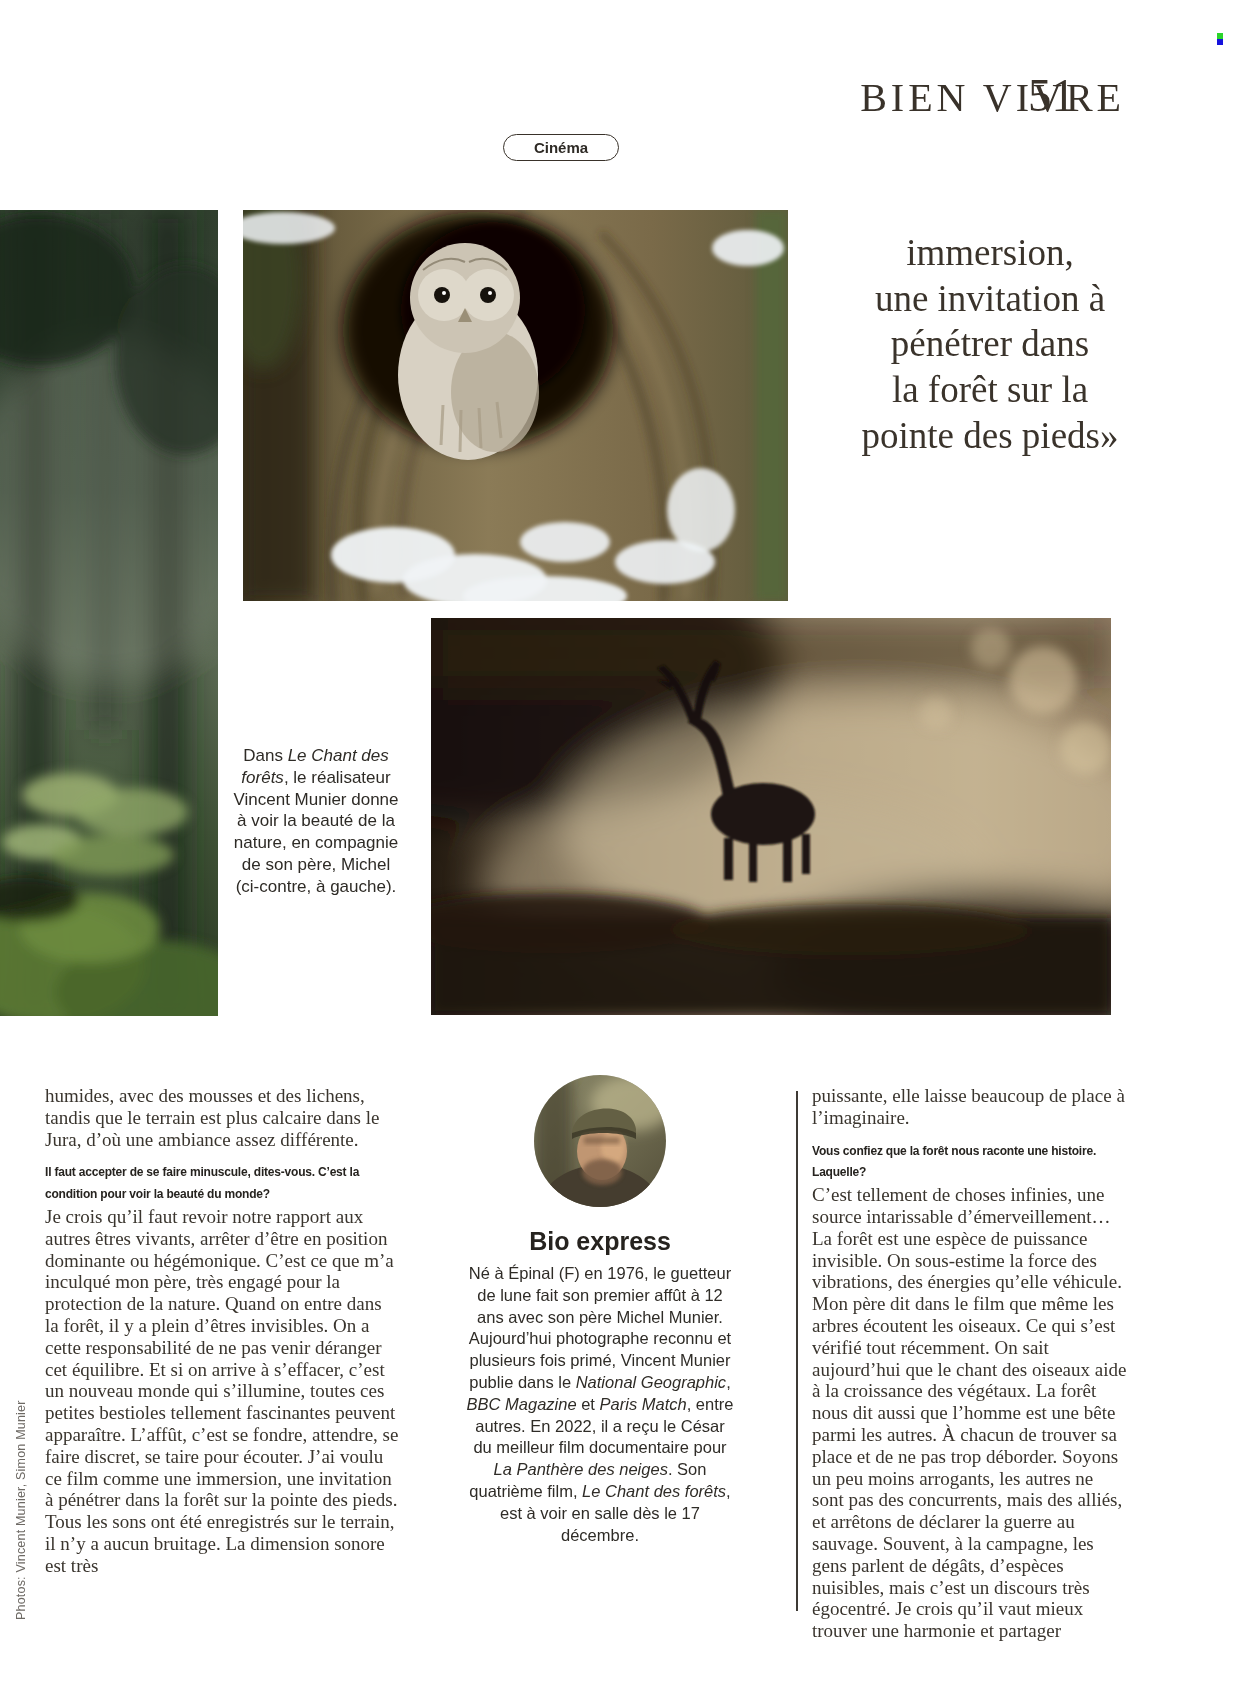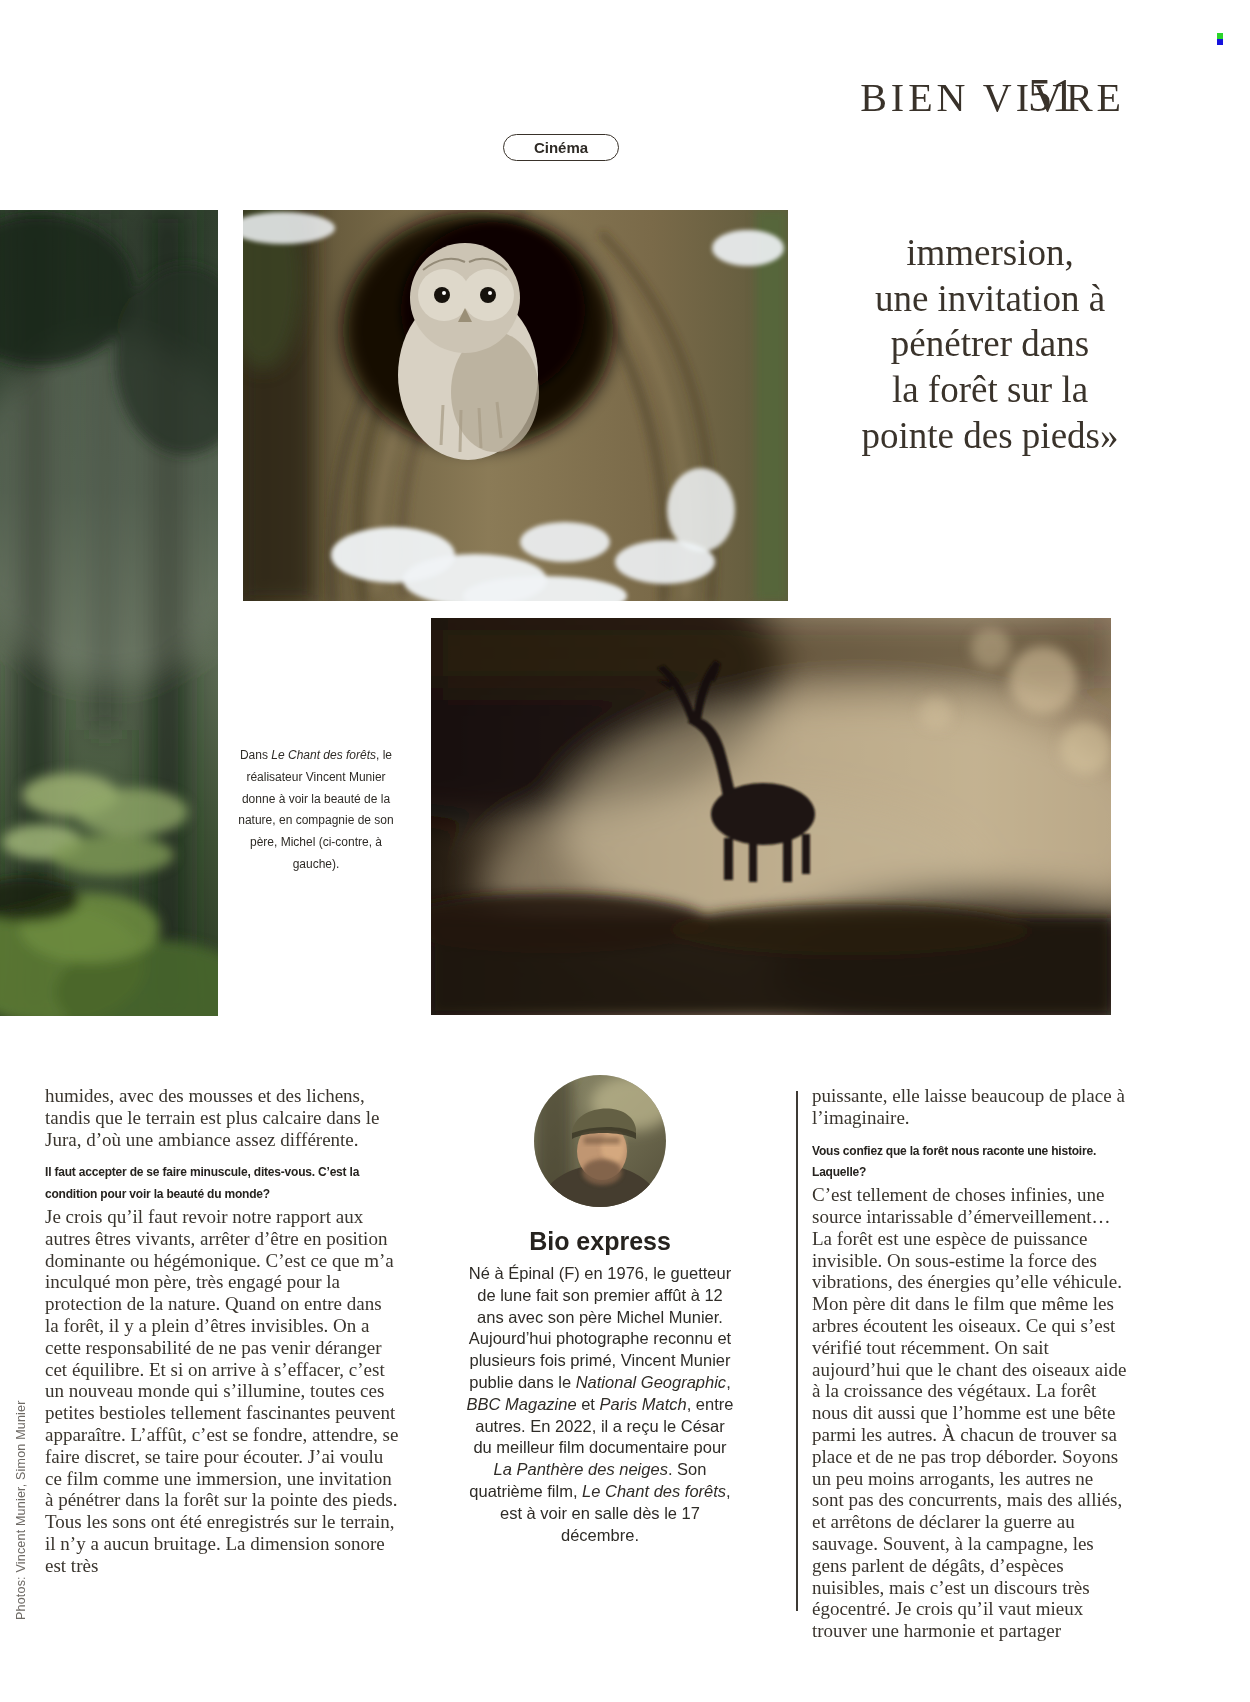--- a/index.html
+++ b/index.html
@@ -26,21 +26,21 @@
   .photo-owl{left:243px;top:210px;width:545px;height:391px;}
   .photo-deer{left:431px;top:618px;width:680px;height:397px;}
 
   
   .quote{position:absolute;left:790px;top:230px;width:400px;text-align:center;
          font-family:"Liberation Serif",serif;font-size:37px;line-height:45.7px;
          color:#3a332b;}
 
   
   .caption{position:absolute;left:231px;top:745px;width:170px;text-align:center;
-           font-size:12px;line-height:21.8px;color:#2e2b26;}
+           font-size:17px;line-height:21.8px;color:#2e2b26;}
   .it{font-style:italic;}
 
   
   .col{position:absolute;top:1085px;font-family:"Liberation Serif",serif;
        font-size:19px;line-height:21.8px;color:#3a352e;}
   .col p{margin:0;}
   .col p.intro{margin-bottom:12px;}
   .col p.q{font-family:"Liberation Sans",sans-serif;font-weight:700;font-size:12px;
            line-height:21.8px;letter-spacing:-0.2px;color:#26231f;}
   .left-col{left:45px;width:354px;}

